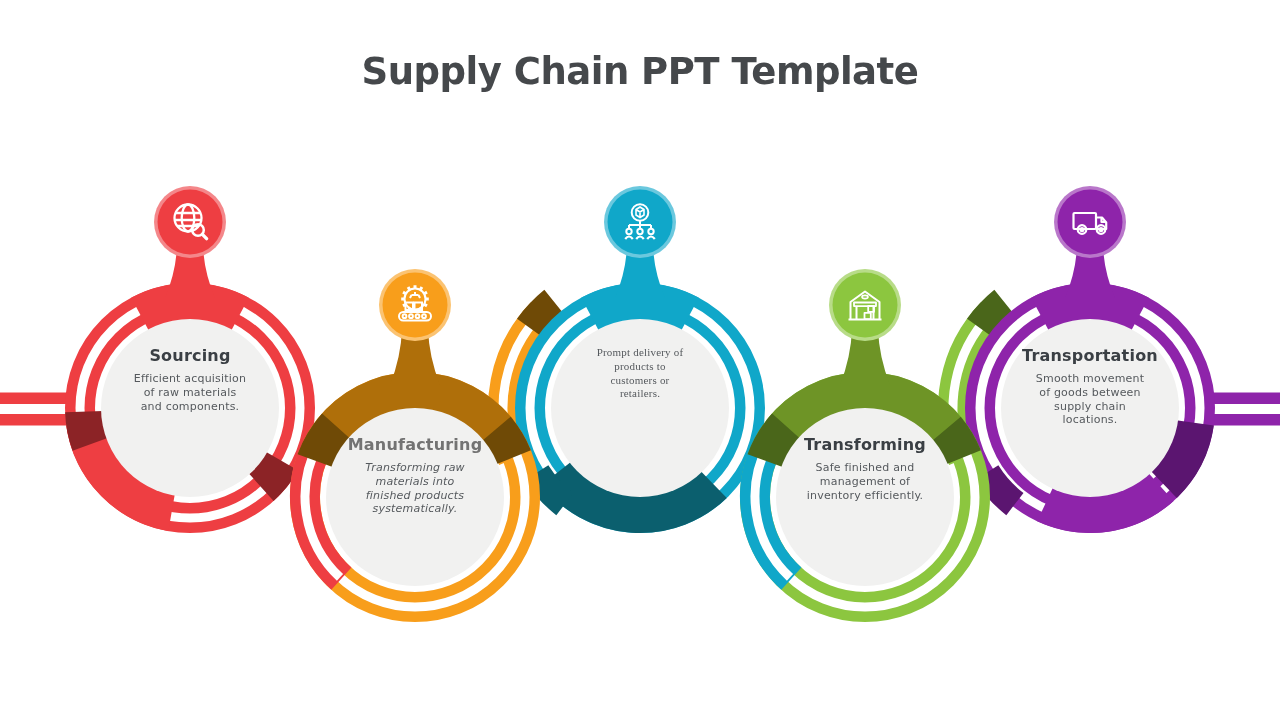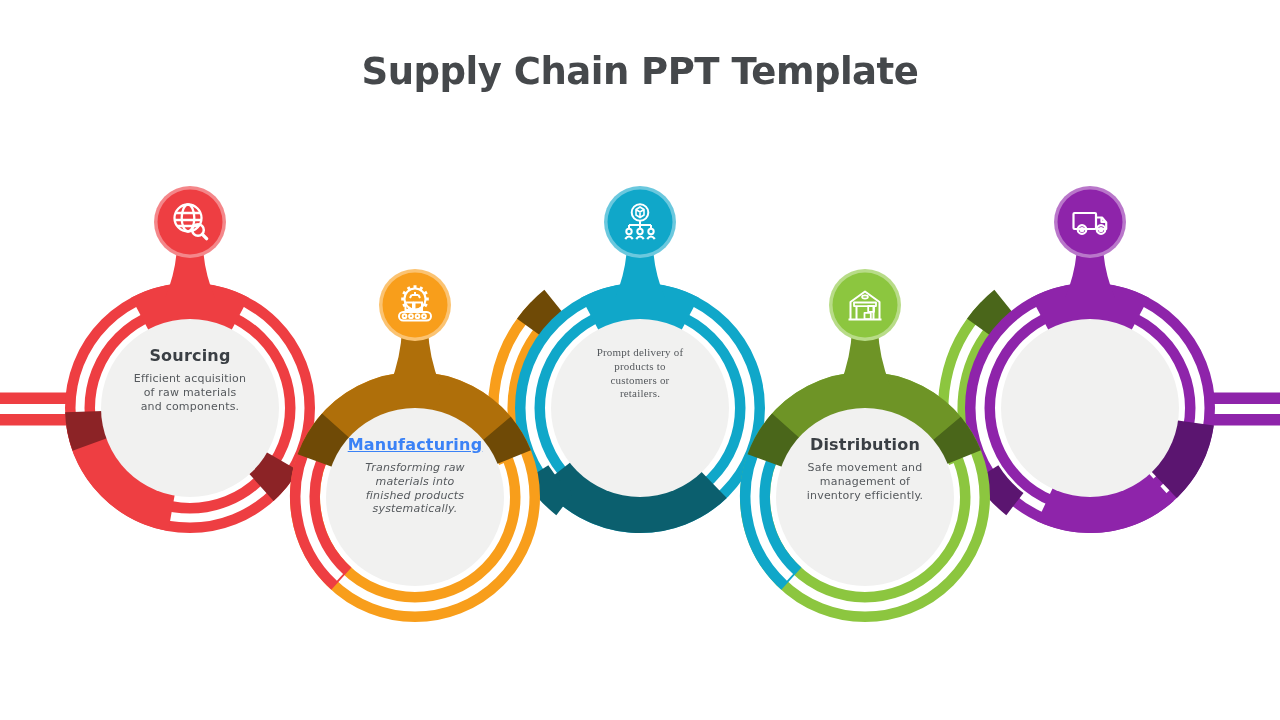--- a/index.html
+++ b/index.html
@@ -162,31 +162,38 @@
 
   <h1 class="page-title" style="color: rgb(69, 72, 75);">Supply Chain PPT Template</h1>
 
   <div class="node-text" style="left:90px;top:346px;">
     <div class="node-title" style="color: rgb(58, 63, 68);">Sourcing</div>
     <div class="node-desc" style="color: rgb(85, 89, 93);">Efficient acquisition
 of raw materials
 and components.</div>
   </div>
   <div class="node-text" style="left:315px;top:435px;">
-    <div class="node-title" style="color: #3b82f6; text-decoration: underline;">Manufacturing</div>
+    <div class="node-title" style="color: #737373;">Manufacturing</div>
     <div class="node-desc" style="color: rgb(85, 89, 93); font-style: italic;">Transforming raw
 materials into
 finished products
 systematically.</div>
   </div>
   <div class="node-text" style="left:540px;top:346px;">
     <div class="node-desc" style="color: rgb(85, 89, 93); font-family: Liberation Serif, serif;">Prompt delivery of
 products to
 customers or
 retailers.</div>
   </div>
   <div class="node-text" style="left:765px;top:435px;">
-    <div class="node-title" style="color: rgb(58, 63, 68);">Distribution</div>
-    <div class="node-desc" style="color: rgb(85, 89, 93);">Safe movement and
+    <div class="node-title" style="color: rgb(58, 63, 68);">Transforming</div>
+    <div class="node-desc" style="color: rgb(85, 89, 93);">Safe finished and
 management of
 inventory efficiently.</div>
+  </div>
+  <div class="node-text" style="left:990px;top:346px;">
+    <div class="node-title" style="color: rgb(58, 63, 68);">Transportation</div>
+    <div class="node-desc" style="color: rgb(85, 89, 93);">Smooth movement
+of goods between
+supply chain
+locations.</div>
   </div>
 </div>
 
 </body></html>

